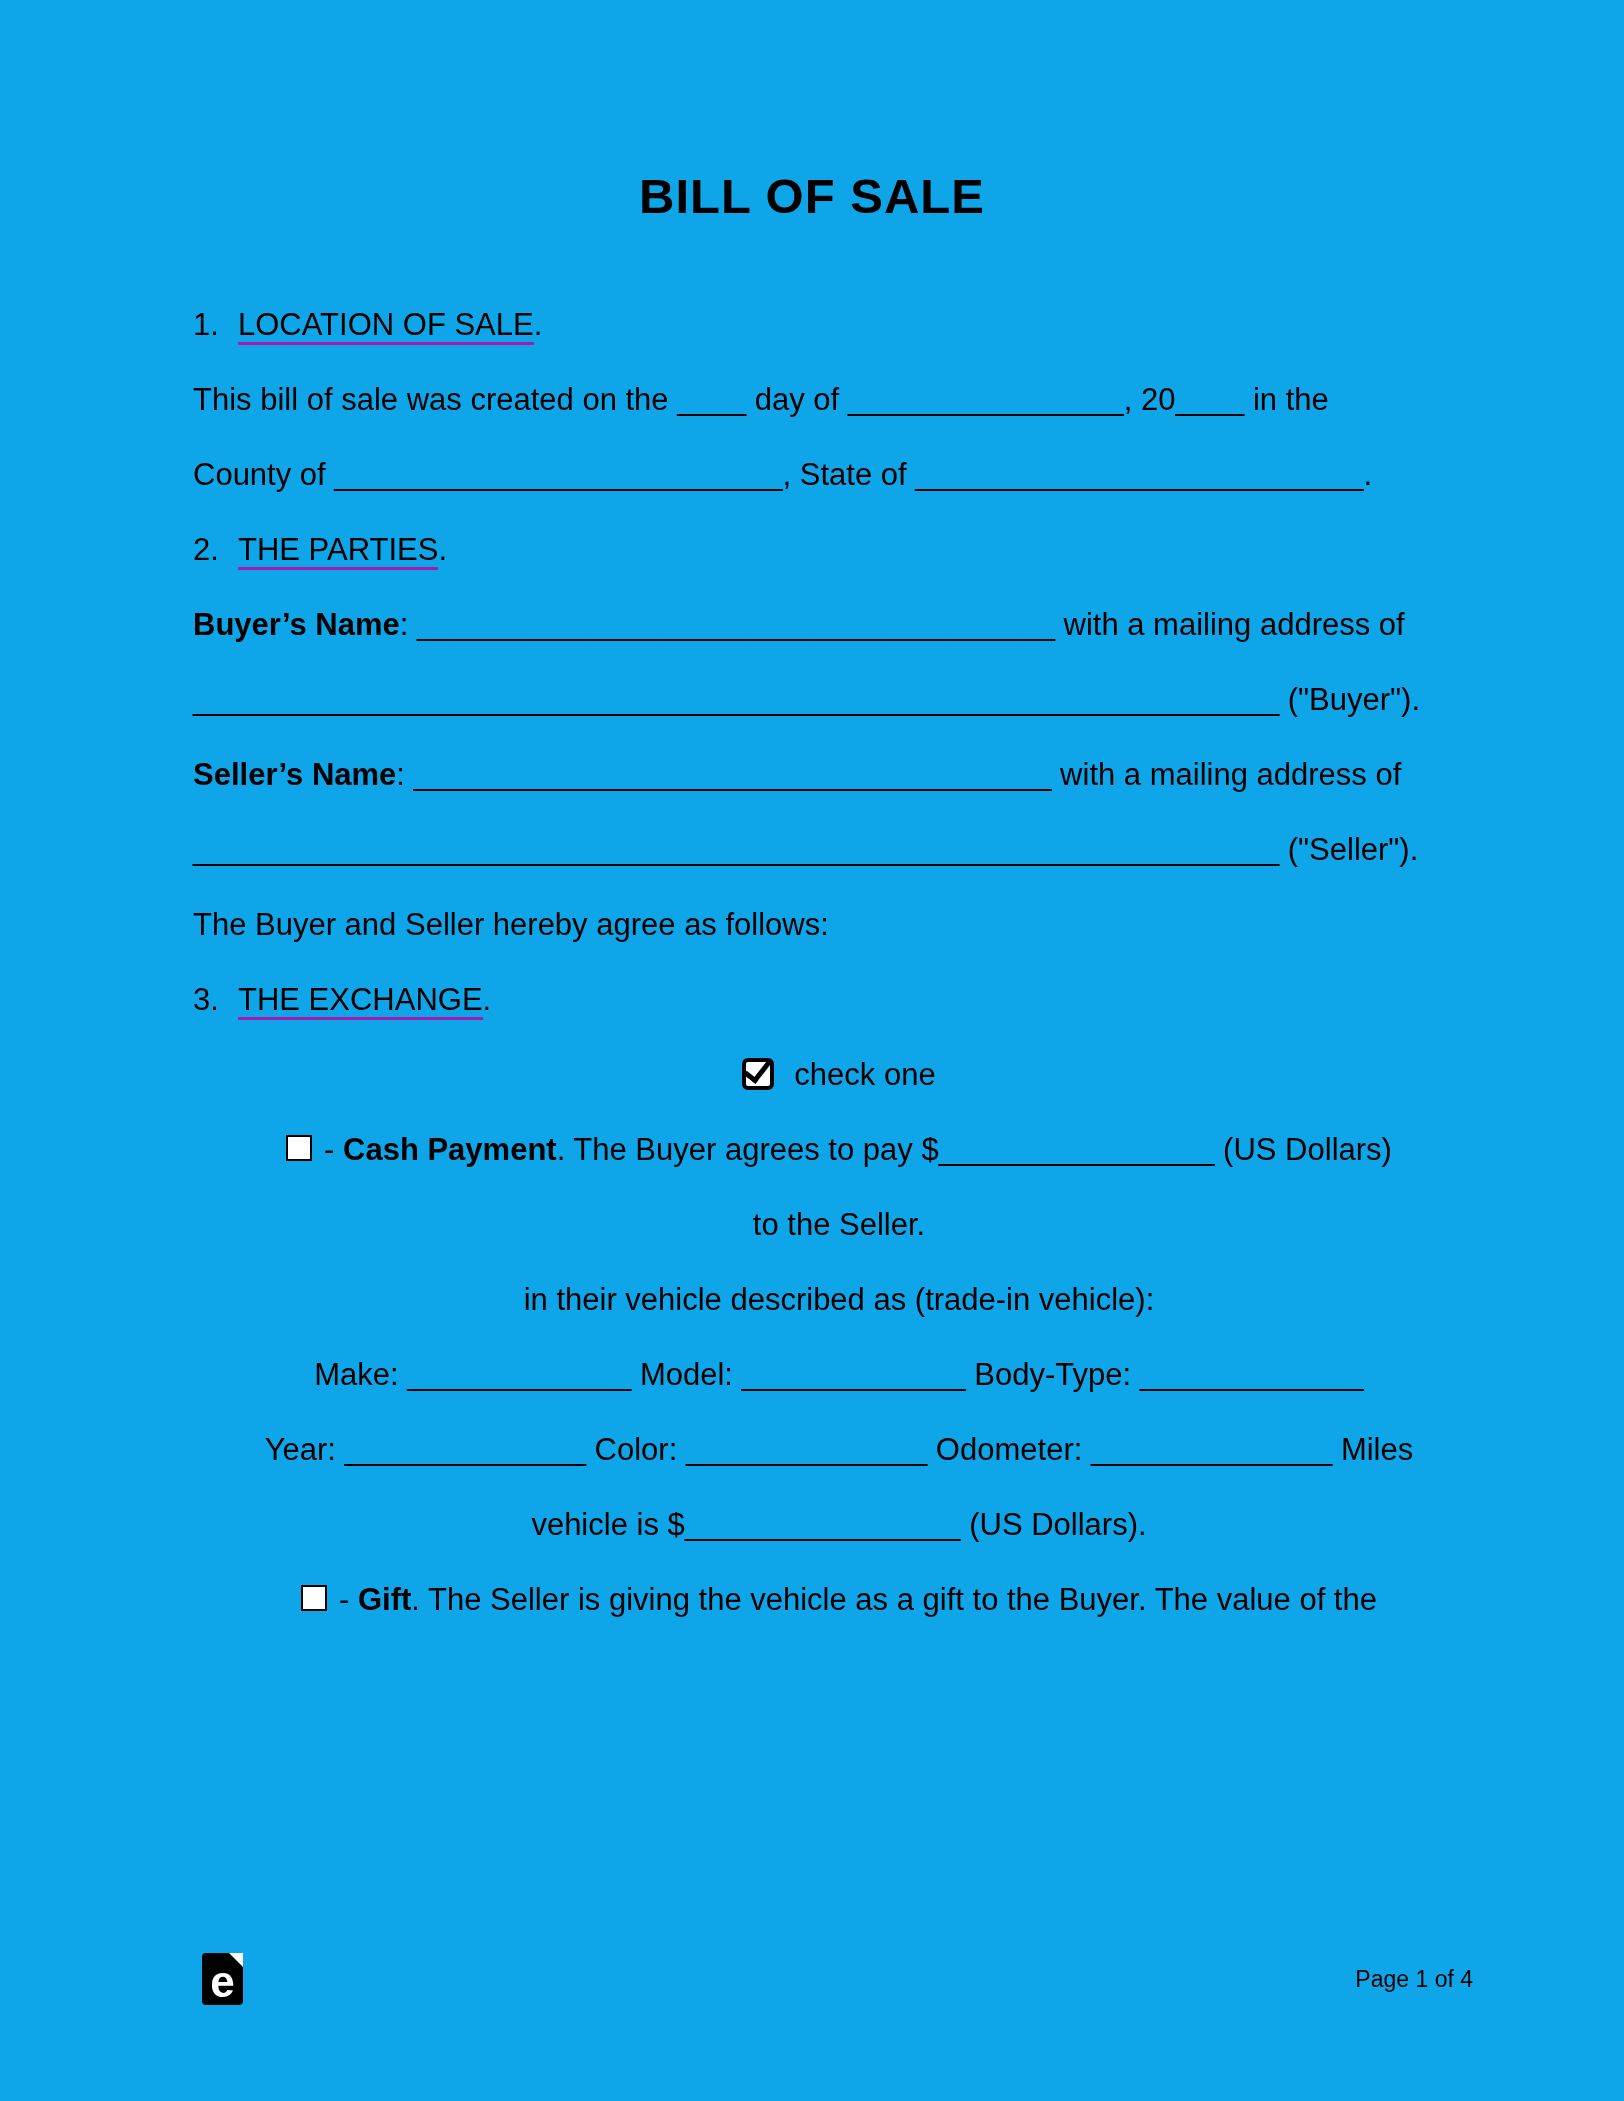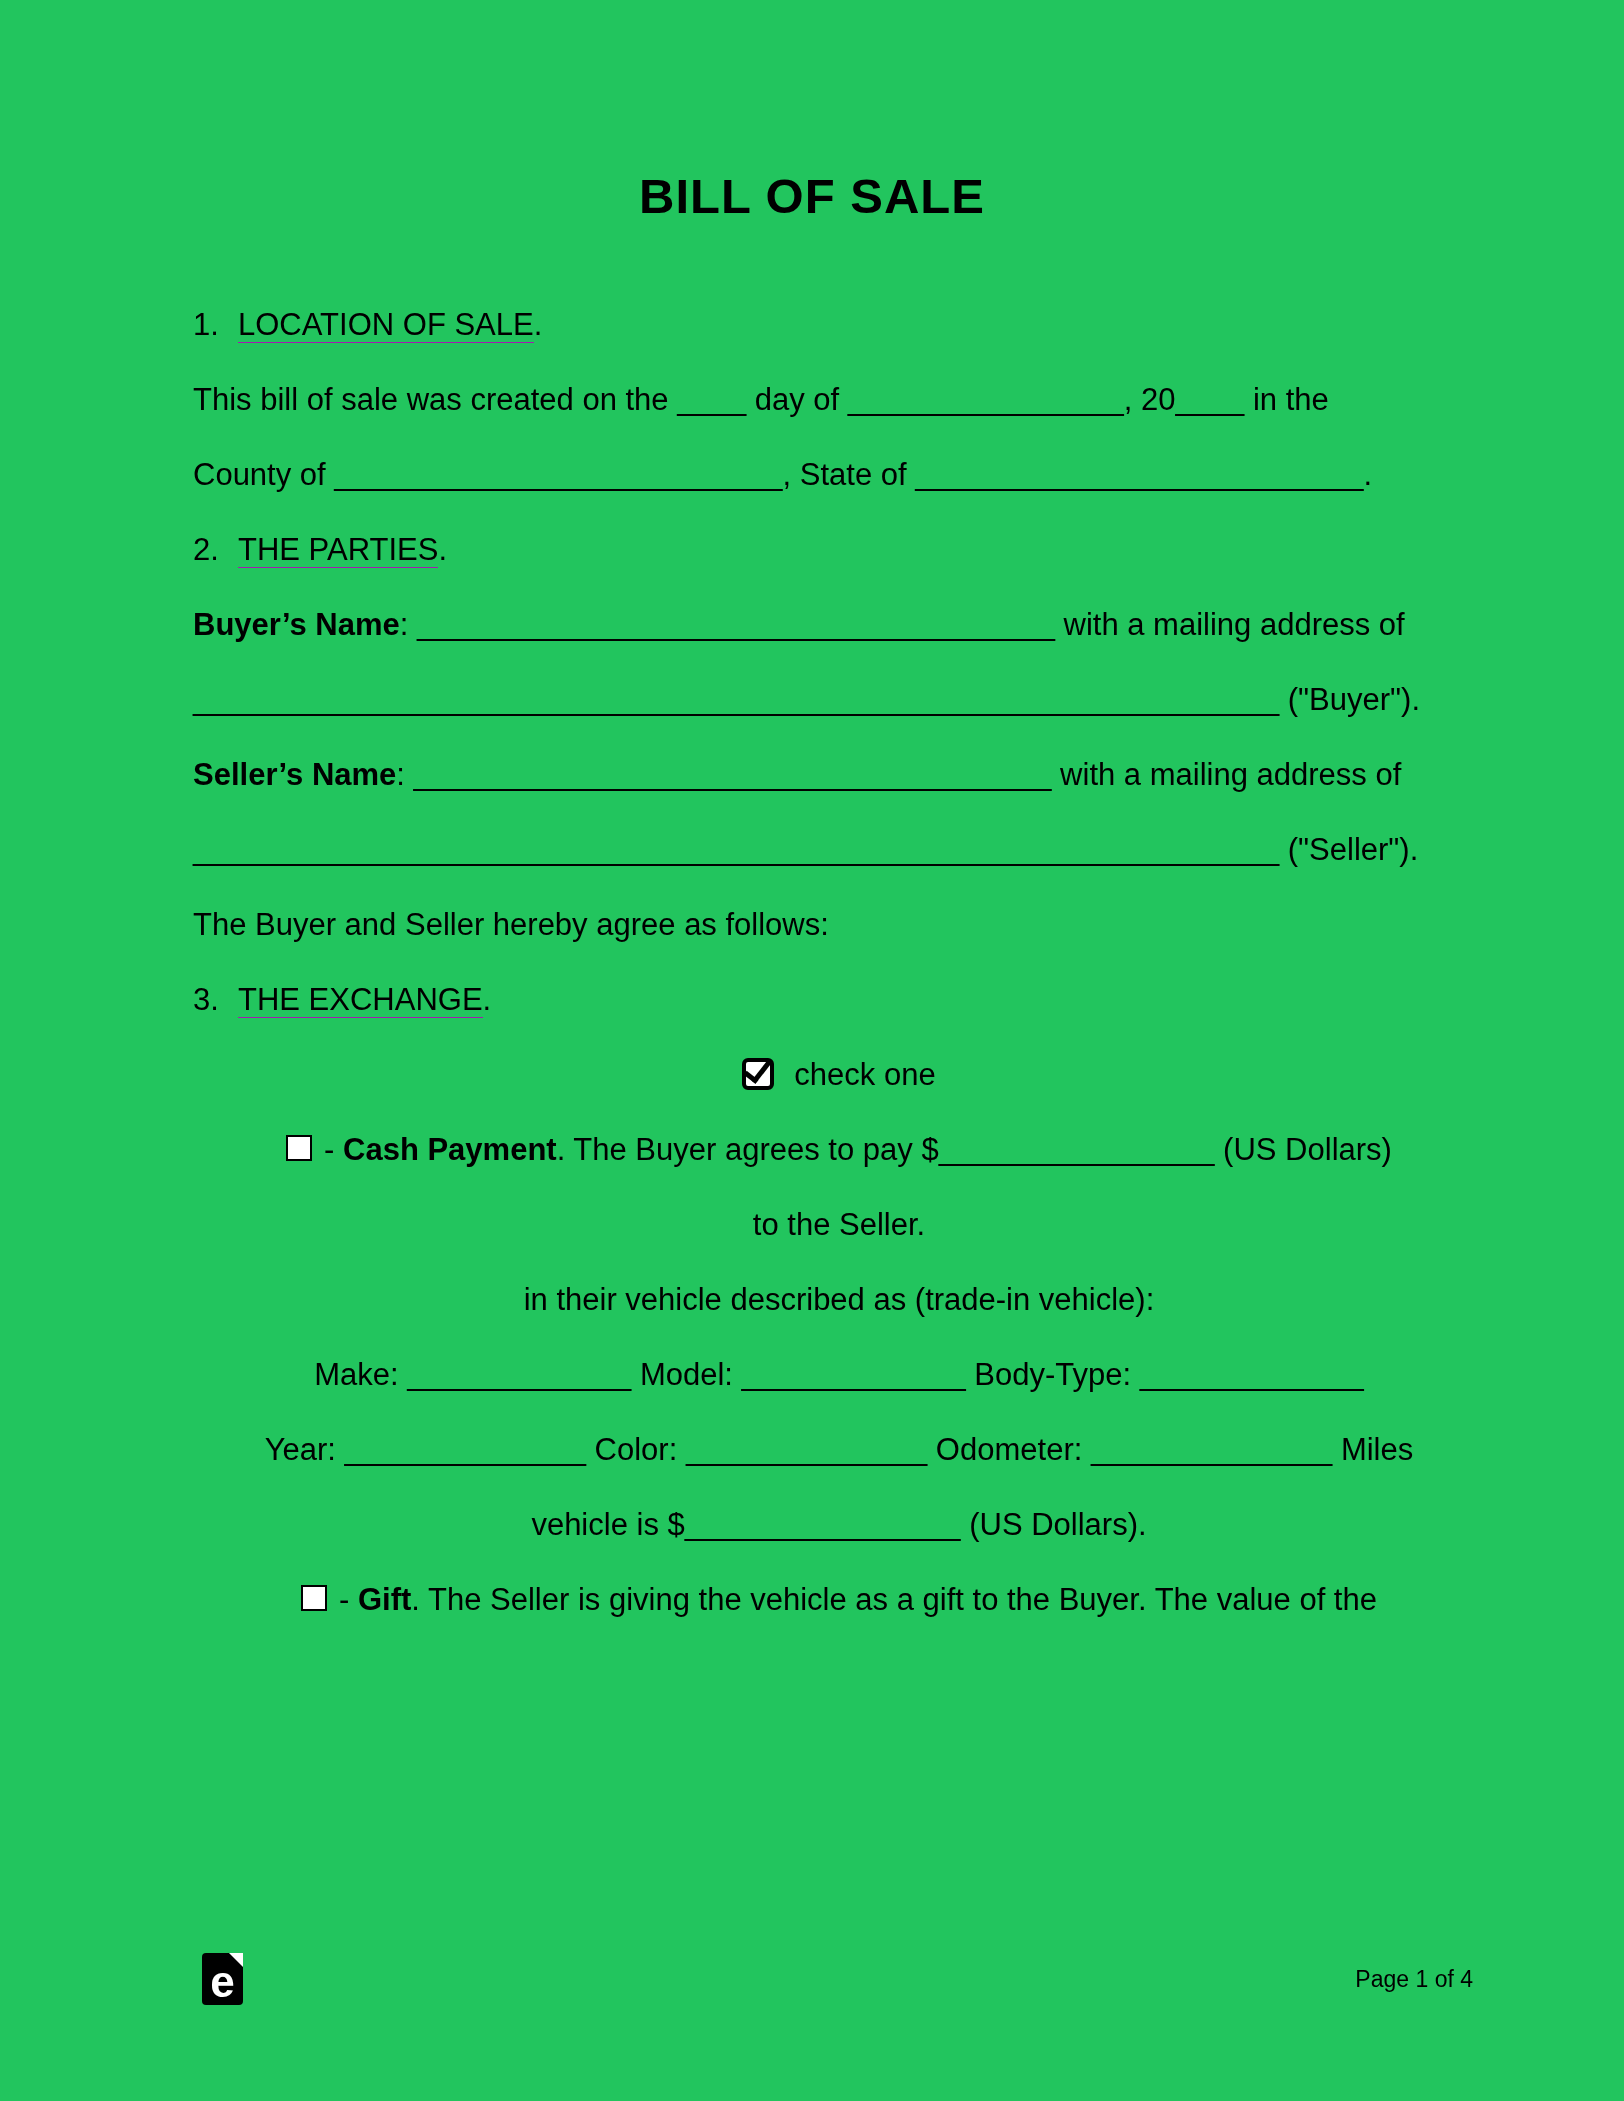--- a/index.html
+++ b/index.html
@@ -1,19 +1,19 @@
 <!DOCTYPE html>
 <html><head>
 <meta charset="utf-8">
 <style>
   html,body{margin:0;padding:0;background:#e8e8e8;}
   .page{
     position:relative;
     width:1624px;height:2101px;
-    background:#22c55e;
+    background:#0ea5e9;
     font-family:"Liberation Sans", sans-serif;
     color:#000;
     overflow:hidden;
   }
   .title{
     position:absolute;
     left:0;right:0;top:168px;
     text-align:center;
     font-size:49px;
     font-weight:bold;
@@ -25,21 +25,21 @@
     width:1245px;
   }
   .line{
     height:75px;
     line-height:75px;
     font-size:31px;
     white-space:pre;
   }
   .indent{padding-left:47px;text-align:center;}
   .num{display:inline-block;width:45px;}
-  .hd{border-bottom:1px solid #a21caf;}
+  .hd{border-bottom:3px solid #a21caf;}
   .b{font-weight:bold;}
   
   .cb{
     display:inline-block;
     width:22px;height:22px;
     border:2px solid #000;
     vertical-align:-1px;
     margin-right:12px;
     background:#fff;
   }

